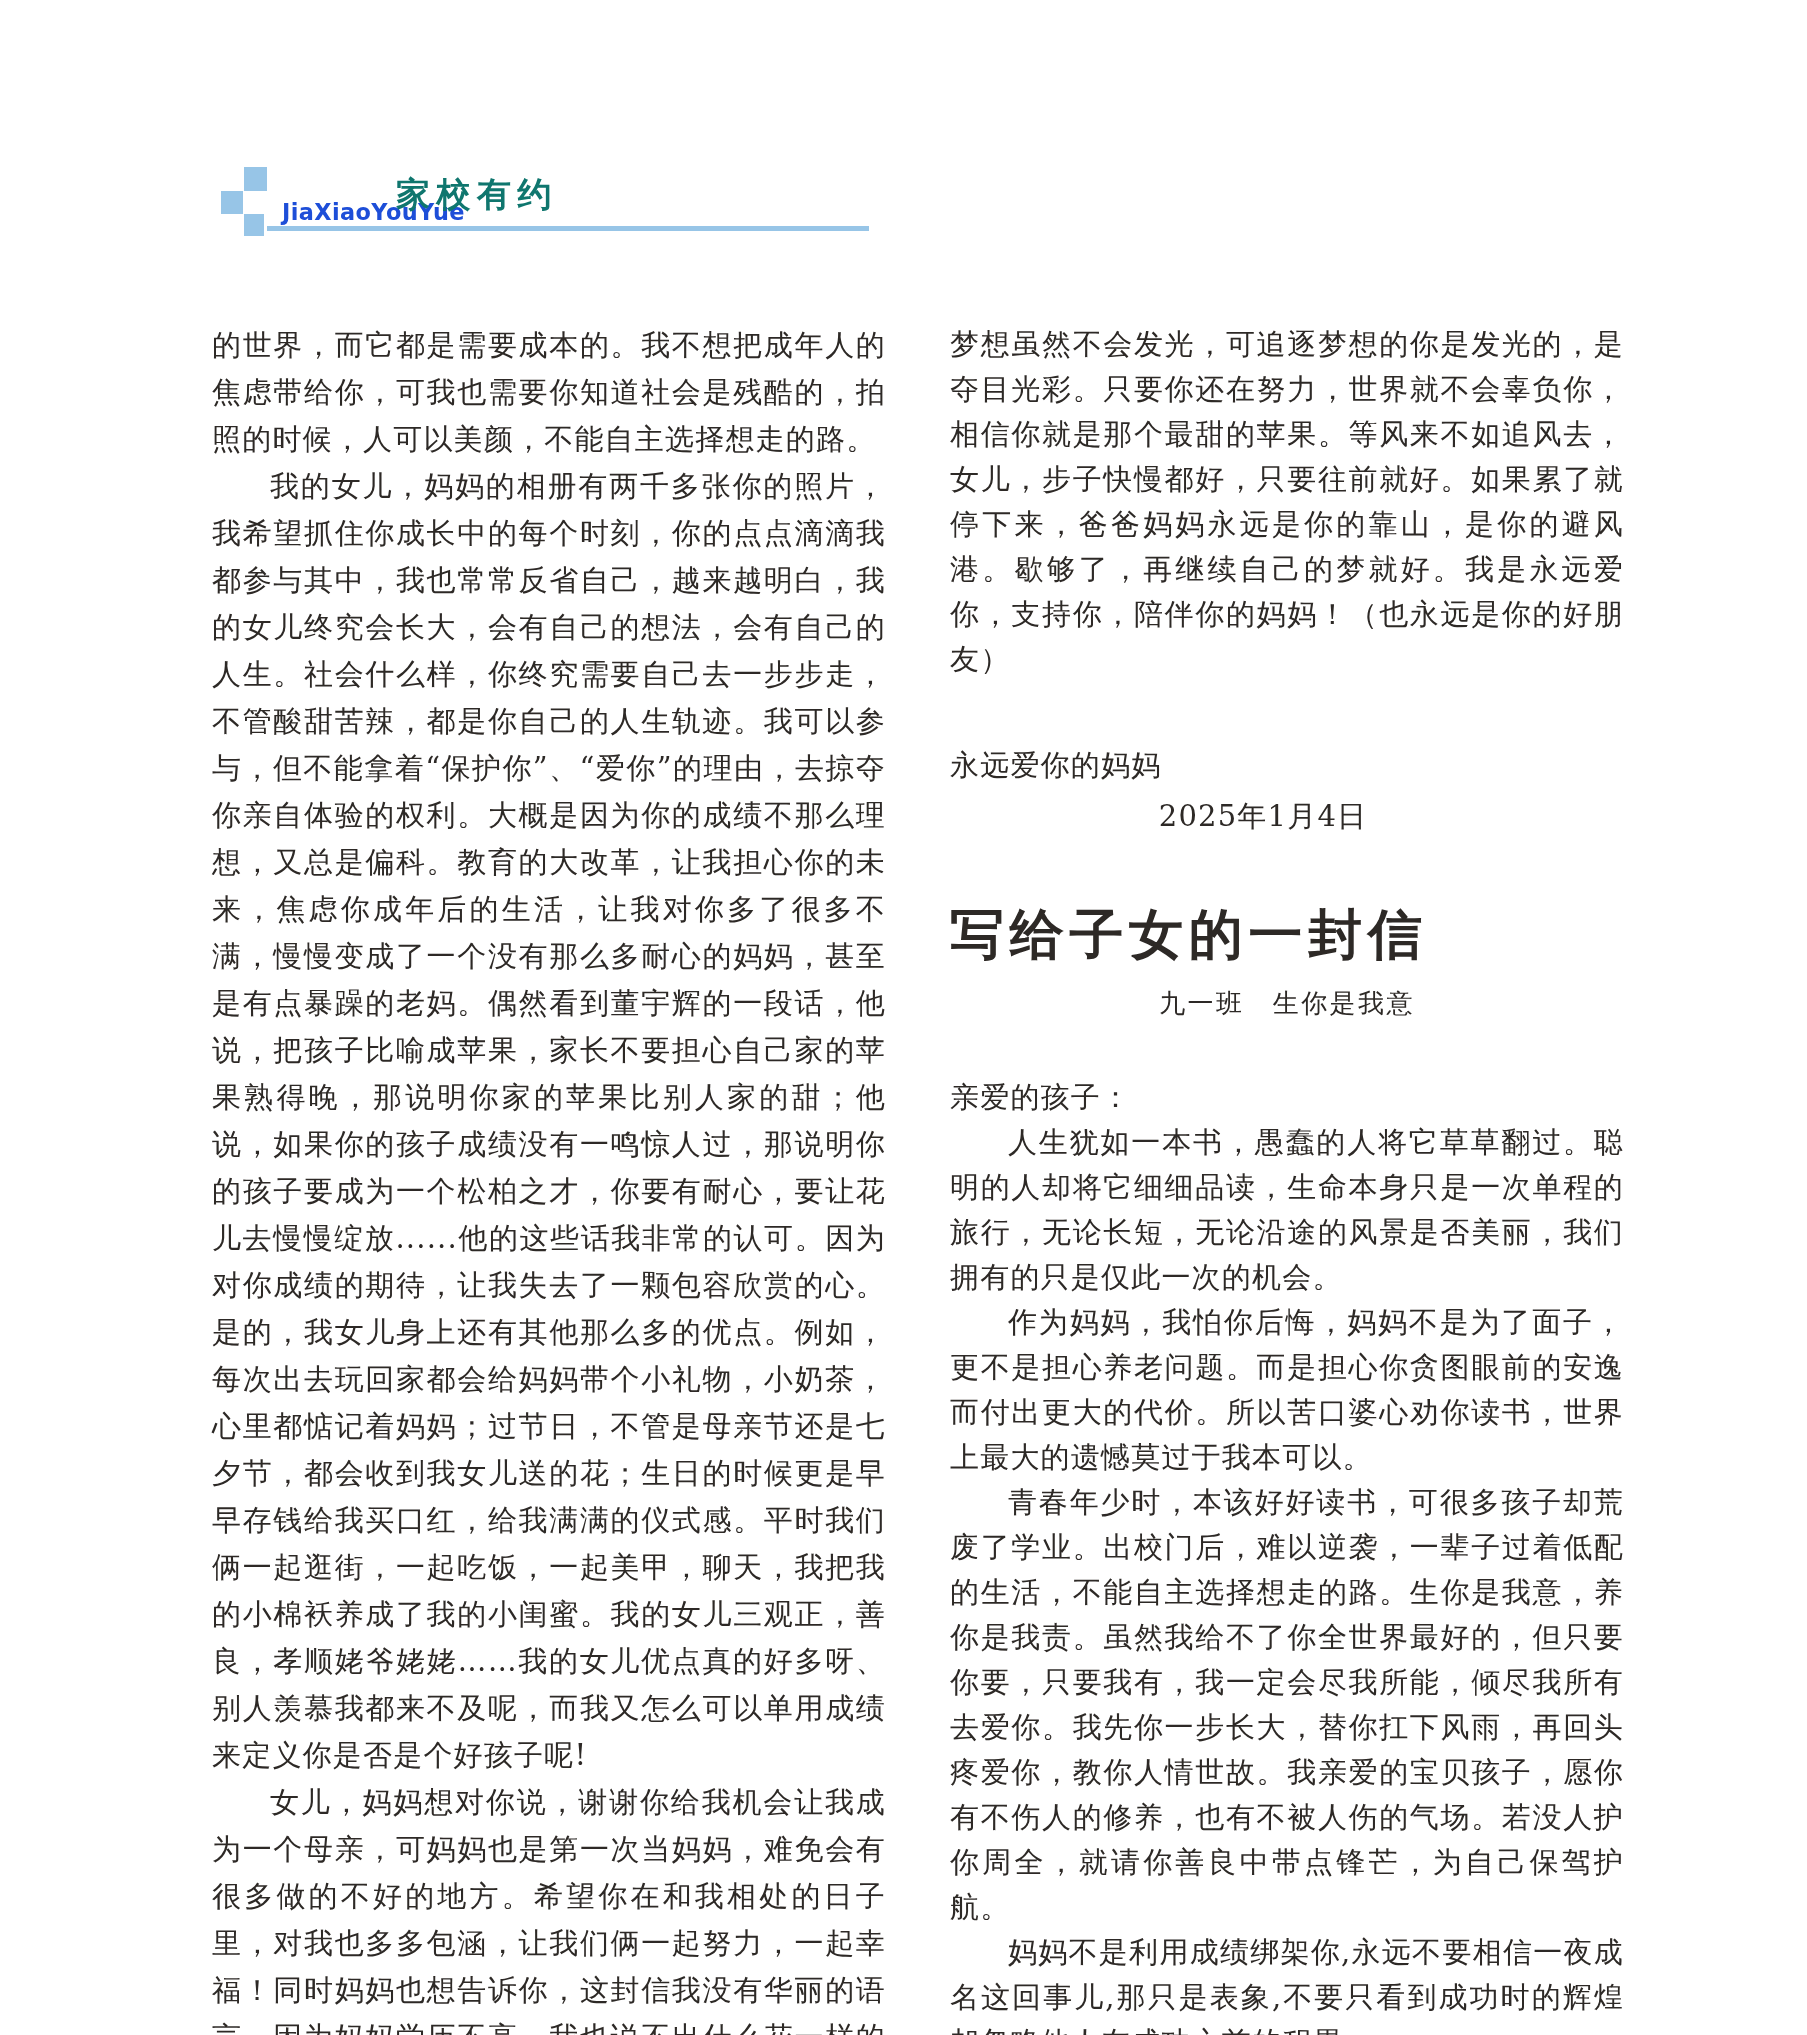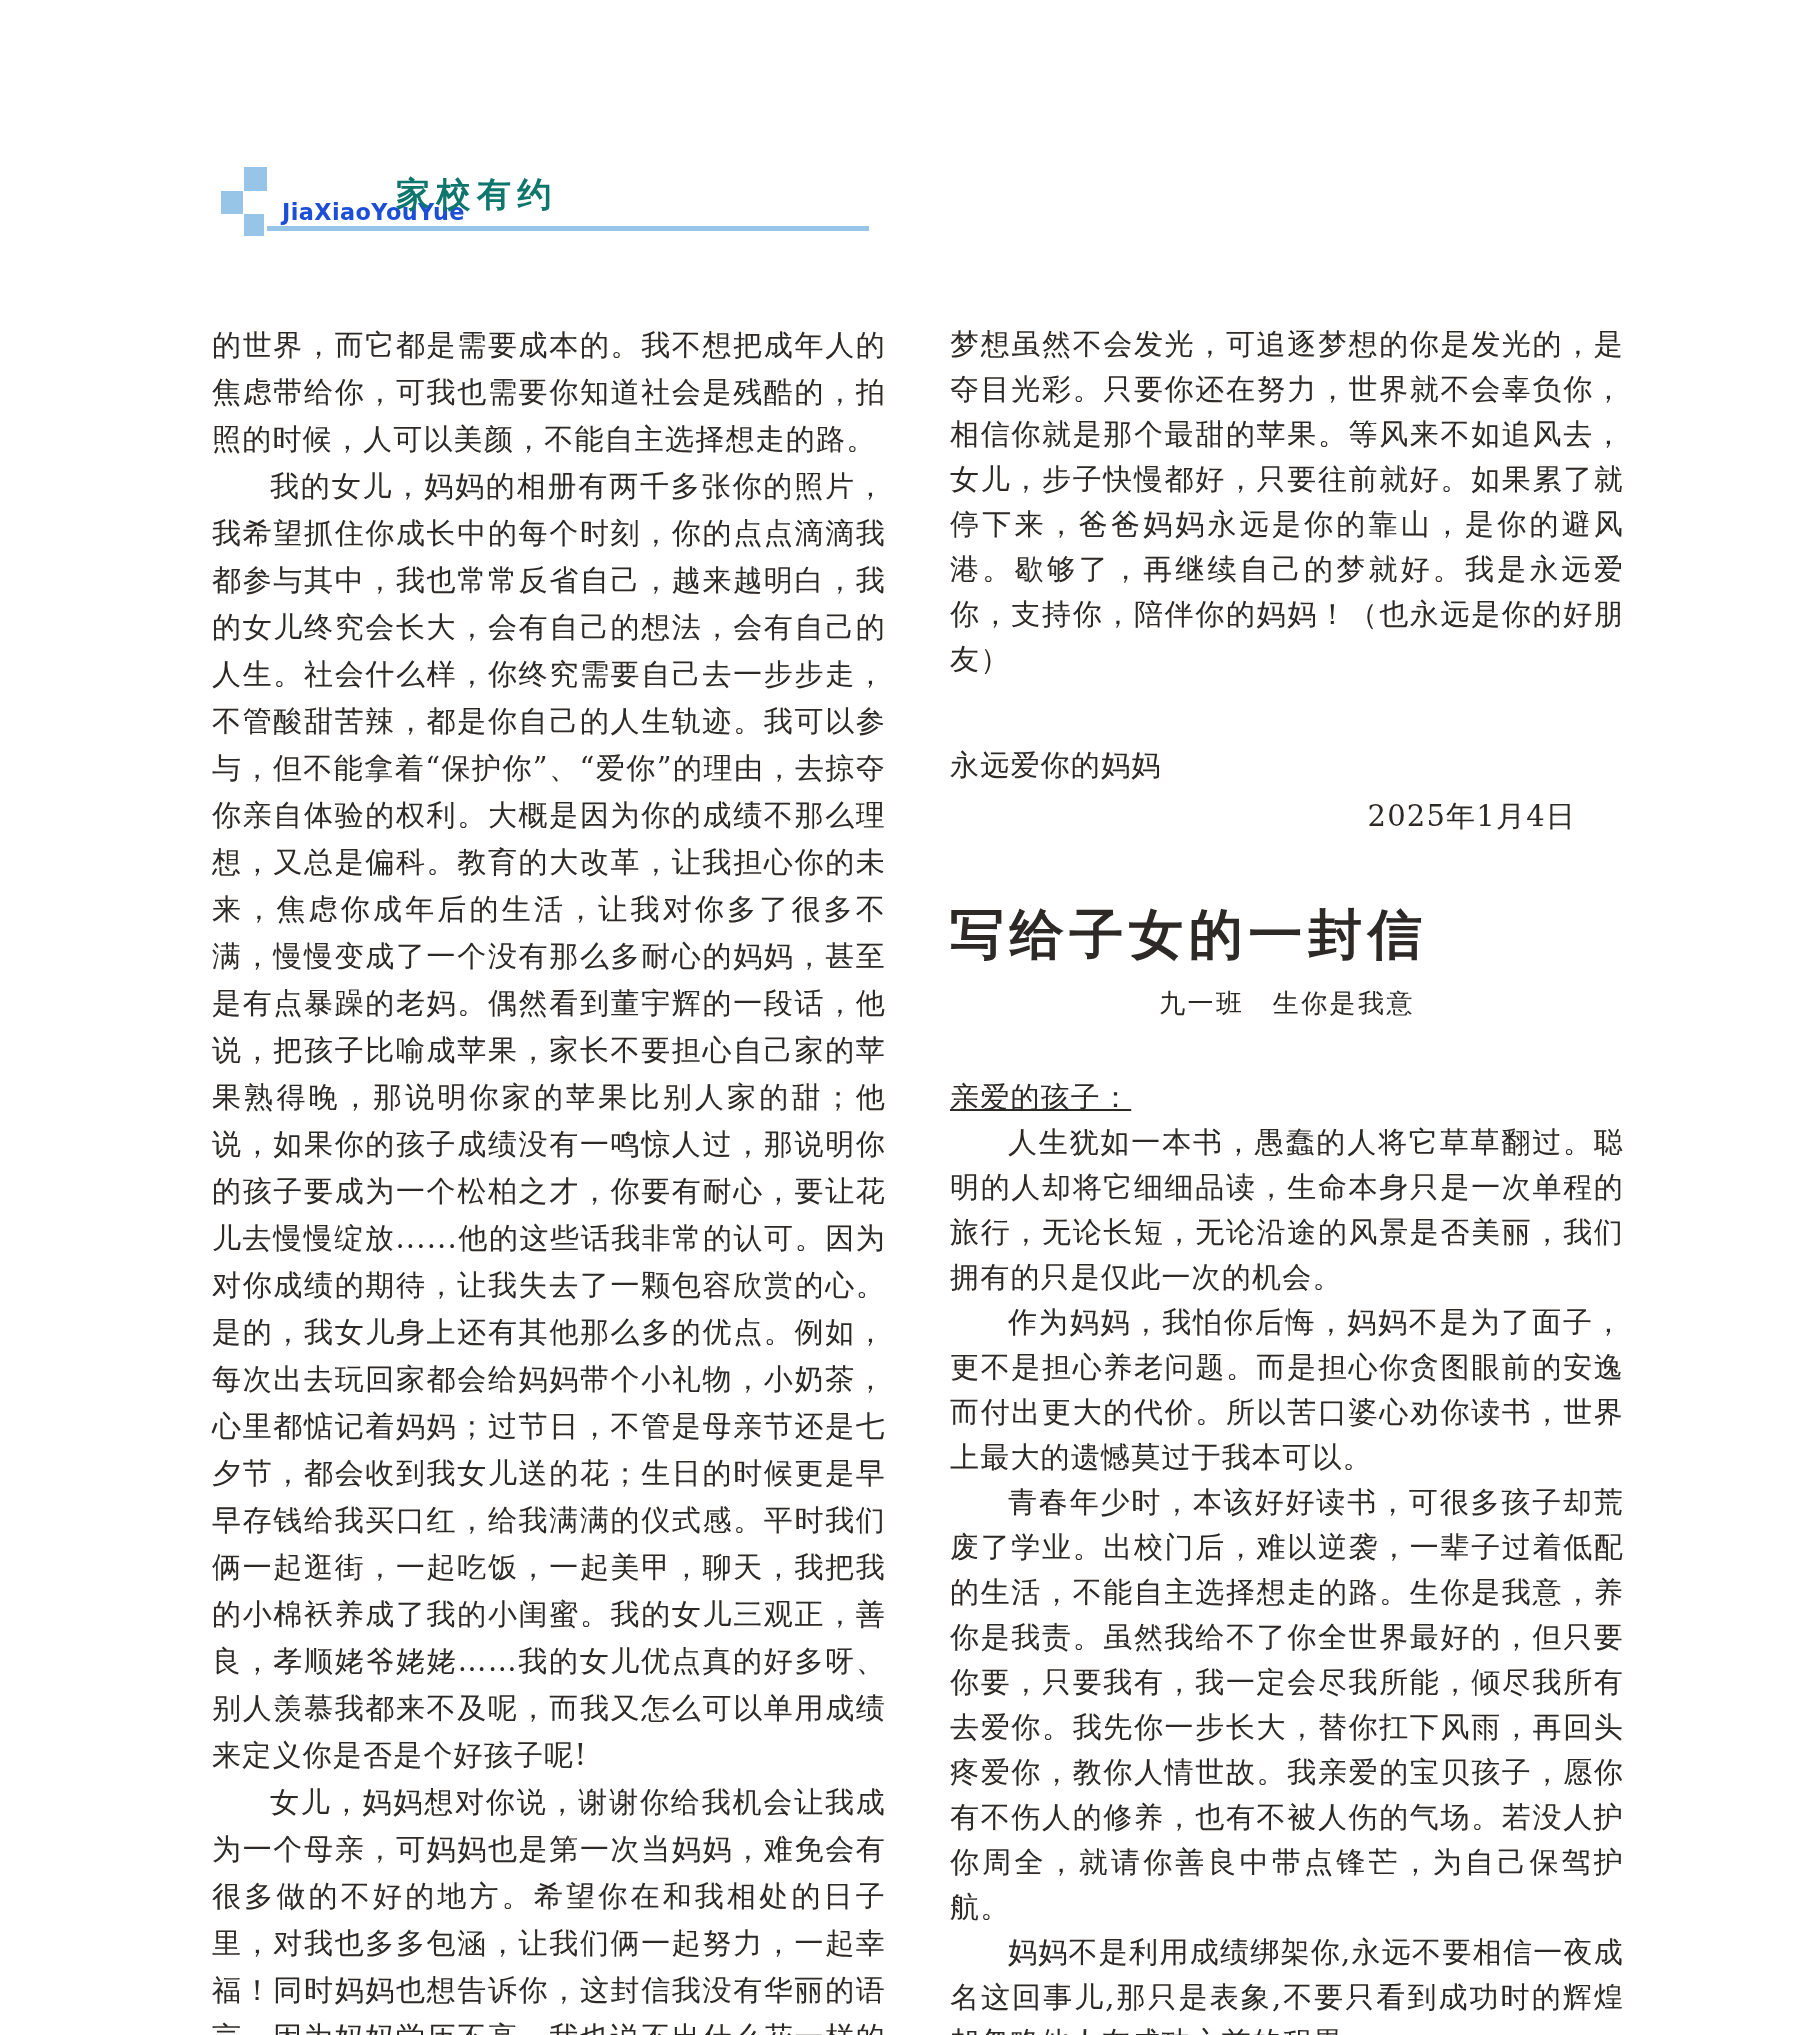--- a/index.html
+++ b/index.html
@@ -41,34 +41,34 @@
     font-size: 29px; letter-spacing: 1.2px;
     text-align: justify; text-justify: inter-ideograph;
   }
   .col-left  { left: 212px;  line-height: 47px; }
   .col-right { left: 950px; line-height: 45px; }
   .col p { margin: 0; }
   .para { text-align: justify; }
   .indent { text-indent: 2em; }
 
   .sig  { text-align: left; padding-right: 53px; }
-  .date { text-align: right; padding-right: 48px; }
+  .date { text-align: center; padding-right: 48px; }
   .sig-1  { margin-top: 61px !important; }
   .date-1 { margin-top: 6.1px  !important; }
 
   .article-title {
     margin: 61px 0 0 0; 
     font-size: 54px; line-height: 69px; font-weight: 700;
     letter-spacing: 5.7px; color: #2d2926; white-space: nowrap;
   }
   .byline {
     margin-top: 16.3px !important; text-align: center;
     font-size: 26px; line-height: 37px; letter-spacing: 2.4px;
   }
-  .salutation { margin-top: 53px !important; text-decoration: underline; }
+  .salutation { margin-top: 53px !important; }
 </style>
 </head>
 <body>
 
 <div class="page">
 
   <div>
     <span class="sq sq-top"></span>
     <span class="sq sq-left"></span>
     <span class="sq sq-bottom"></span>

